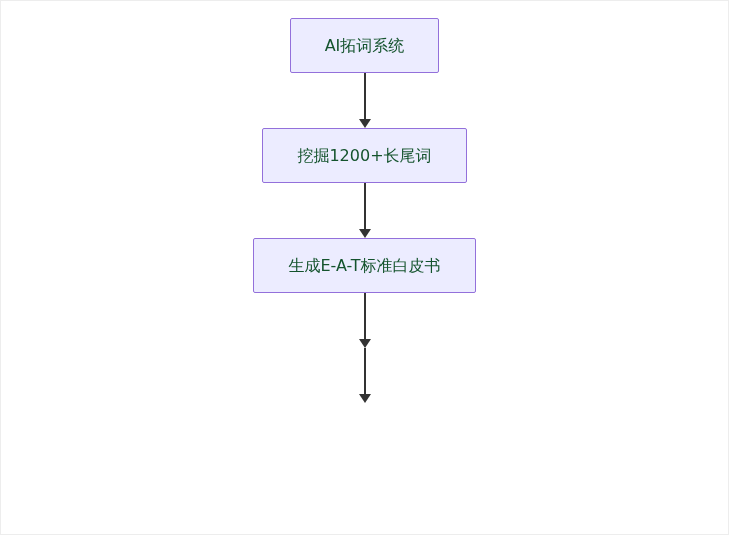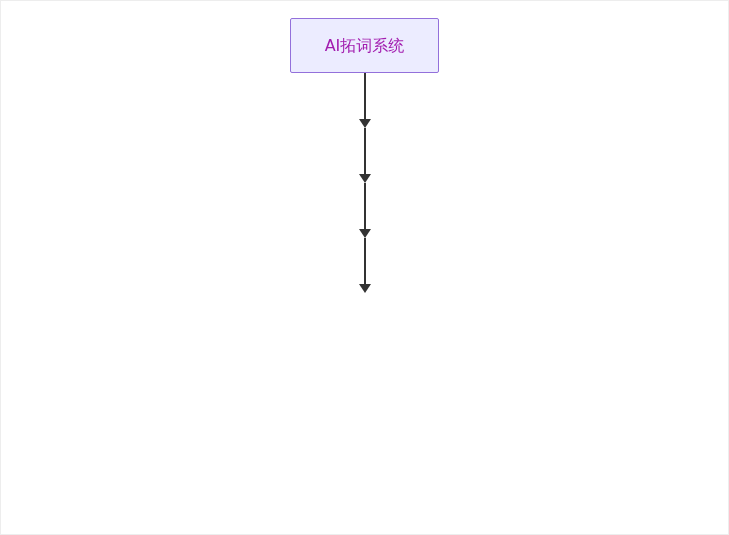--- a/index.html
+++ b/index.html
@@ -23,21 +23,21 @@
     padding-top: 17px;
     display: flex;
     flex-direction: column;
     align-items: center;
   }
   .node {
     box-sizing: border-box;
     background: var(--node-fill, #ECECFF);
     border: 1px solid var(--node-border, #9370DB);
     border-radius: 2px;
-    color: #a21caf;
+    color: #14532d;
     font-size: 16px;
     line-height: 21px;
     padding: 16px 34px;
     text-align: center;
     white-space: nowrap;
     flex: 0 0 auto;
   }
   .arrow {
     display: flex;
     flex-direction: column;
@@ -68,26 +68,32 @@
 
     <div class="node">
       <span>AI拓词系统</span>
     </div>
 
     <div class="arrow">
       <div class="arrow-line"></div>
       <div class="arrow-head"></div>
     </div>
 
+    <div class="node">
+      <span>挖掘1200+长尾词</span>
+    </div>
 
     <div class="arrow">
       <div class="arrow-line"></div>
       <div class="arrow-head"></div>
     </div>
 
+    <div class="node">
+      <span>生成E-A-T标准白皮书</span>
+    </div>
 
     <div class="arrow">
       <div class="arrow-line"></div>
       <div class="arrow-head"></div>
     </div>
 
 
     <div class="arrow">
       <div class="arrow-line"></div>
       <div class="arrow-head"></div>

